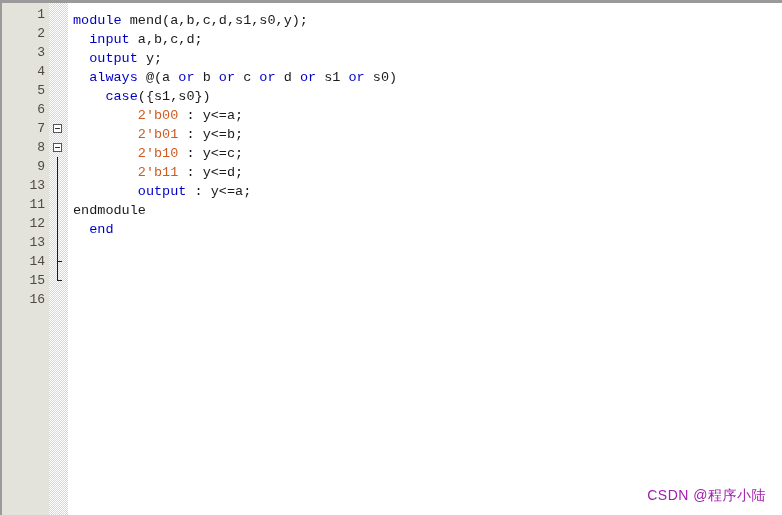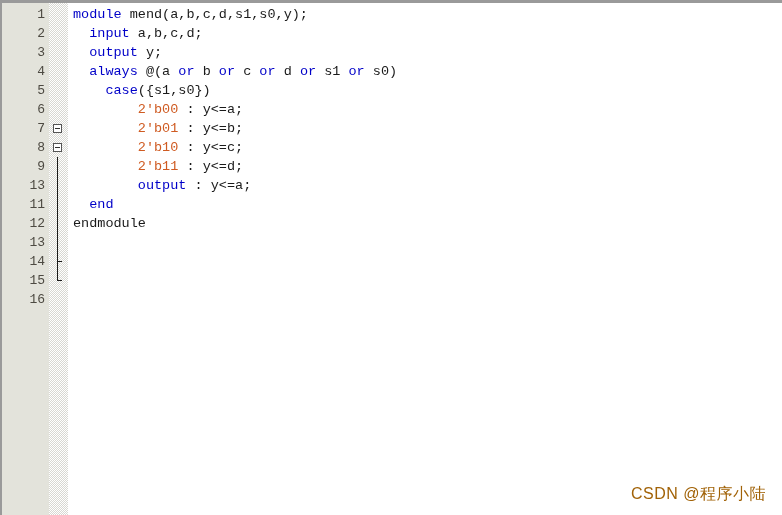--- a/index.html
+++ b/index.html
@@ -125,21 +125,21 @@
     width: 5px;
     height: 1px;
     background: #1a1a1a;
   }
 
   
   #code-area {
     flex: 1 1 auto;
     position: relative;
     background: #ffffff;
-    padding-top: 2px;
+    padding-top: 8px;
     padding-left: 5px;
     box-sizing: border-box;
     overflow: hidden;
   }
   .code-line {
     height: 19px;
     line-height: 19px;
     font-family: "Liberation Mono", "DejaVu Sans Mono", monospace;
     font-size: 13.5px;
     color: #000000;
@@ -148,22 +148,22 @@
   .tok-kw { color: #0000c8; }
   .tok-plain { color: #1a1a1a; }
   .tok-num { color: #cf5b22; margin-top: 11px; }
 
   
   #watermark {
     position: absolute;
     right: 16px;
     bottom: 10px;
     font-family: "Liberation Sans", sans-serif;
-    font-size: 16px;
-    color: #a16207;
+    font-size: 14px;
+    color: #a21caf;
     letter-spacing: 0.5px;
     white-space: nowrap;
     user-select: none;
   }
 </style>
 </head>
 <body>
 
 <div id="editor-window">
   <div id="editor-body">
@@ -229,20 +229,20 @@
         <div class="code-line"><span class="tok-kw">module </span><span class="tok-plain">mend(a,b,c,d,s1,s0,y);</span></div>
         <div class="code-line"><span>  </span><span class="tok-kw">input </span><span class="tok-plain">a,b,c,d;</span></div>
         <div class="code-line"><span>  </span><span class="tok-kw">output </span><span class="tok-plain">y;</span></div>
         <div class="code-line"><span>  </span><span class="tok-kw">always </span><span class="tok-plain">@(a </span><span class="tok-kw">or </span><span class="tok-plain">b </span><span class="tok-kw">or </span><span class="tok-plain">c </span><span class="tok-kw">or </span><span class="tok-plain">d </span><span class="tok-kw">or </span><span class="tok-plain">s1 </span><span class="tok-kw">or </span><span class="tok-plain">s0)</span></div>
         <div class="code-line"><span>    </span><span class="tok-kw">case</span><span class="tok-plain">({s1,s0})</span></div>
         <div class="code-line"><span>        </span><span class="tok-num">2'b00</span><span class="tok-plain"> : y&lt;=a;</span></div>
         <div class="code-line"><span>        </span><span class="tok-num">2'b01</span><span class="tok-plain"> : y&lt;=b;</span></div>
         <div class="code-line"><span>        </span><span class="tok-num">2'b10</span><span class="tok-plain"> : y&lt;=c;</span></div>
         <div class="code-line"><span>        </span><span class="tok-num">2'b11</span><span class="tok-plain"> : y&lt;=d;</span></div>
         <div class="code-line"><span>        </span><span class="tok-kw">output</span><span class="tok-plain"> : y&lt;=a;</span></div>
+        <div class="code-line"><span class="tok-plain">endmodule</span></div>
         <div class="code-line"><span>  </span><span class="tok-kw">end</span></div>
-        <div class="code-line"><span class="tok-plain">endmodule</span></div>
       </div>
 
   </div>
 
   <div id="watermark">CSDN @程序小陆</div>
 </div>
 
 </body></html>

